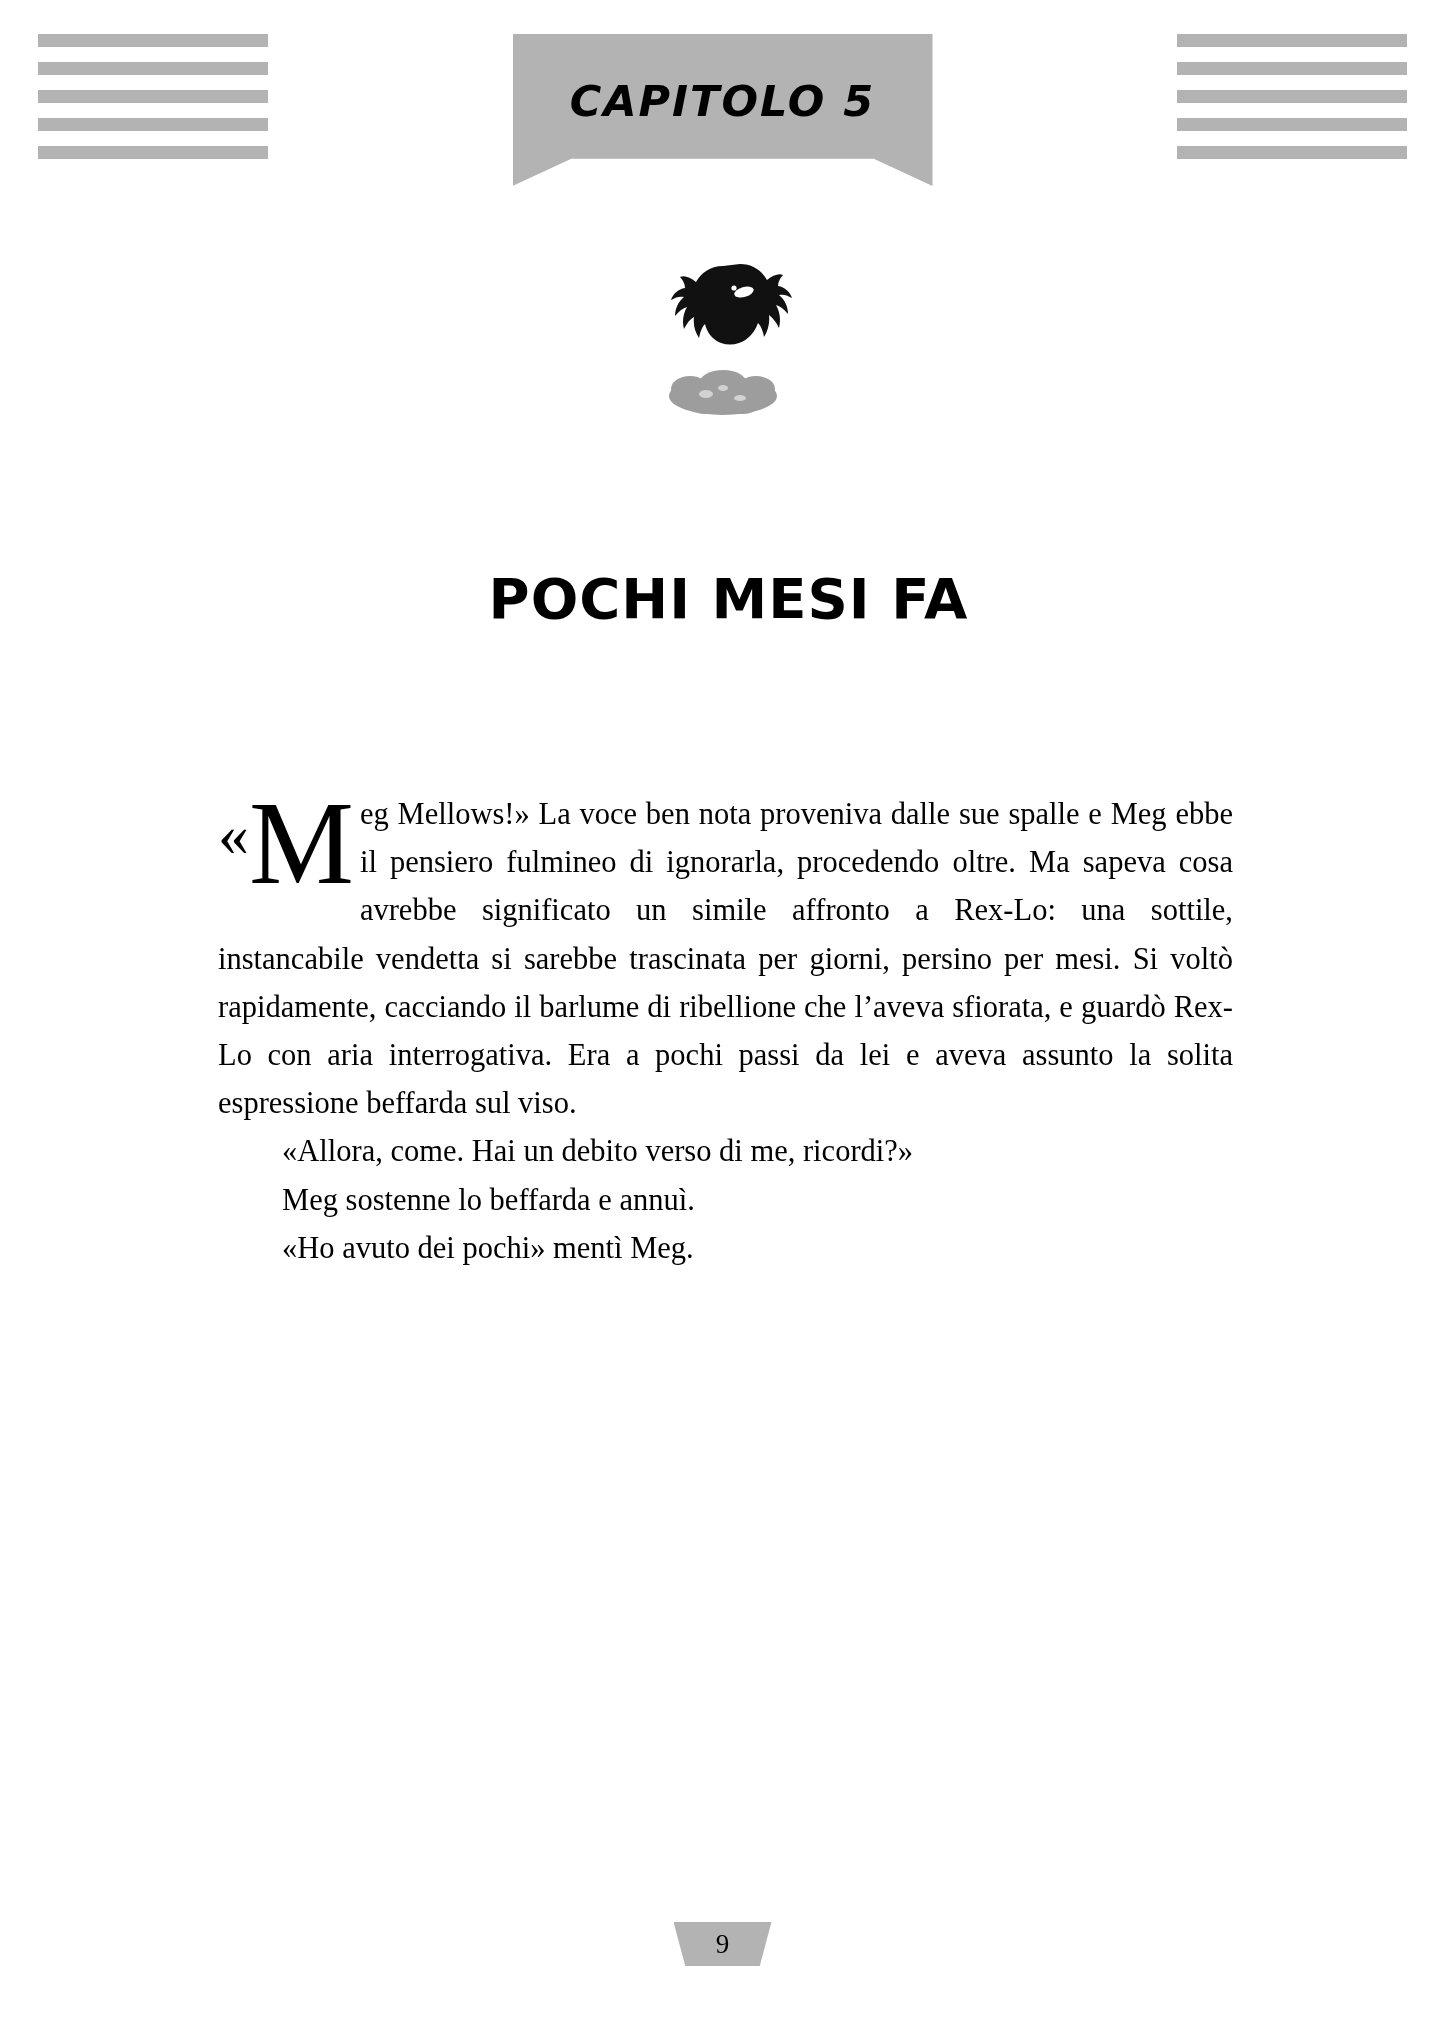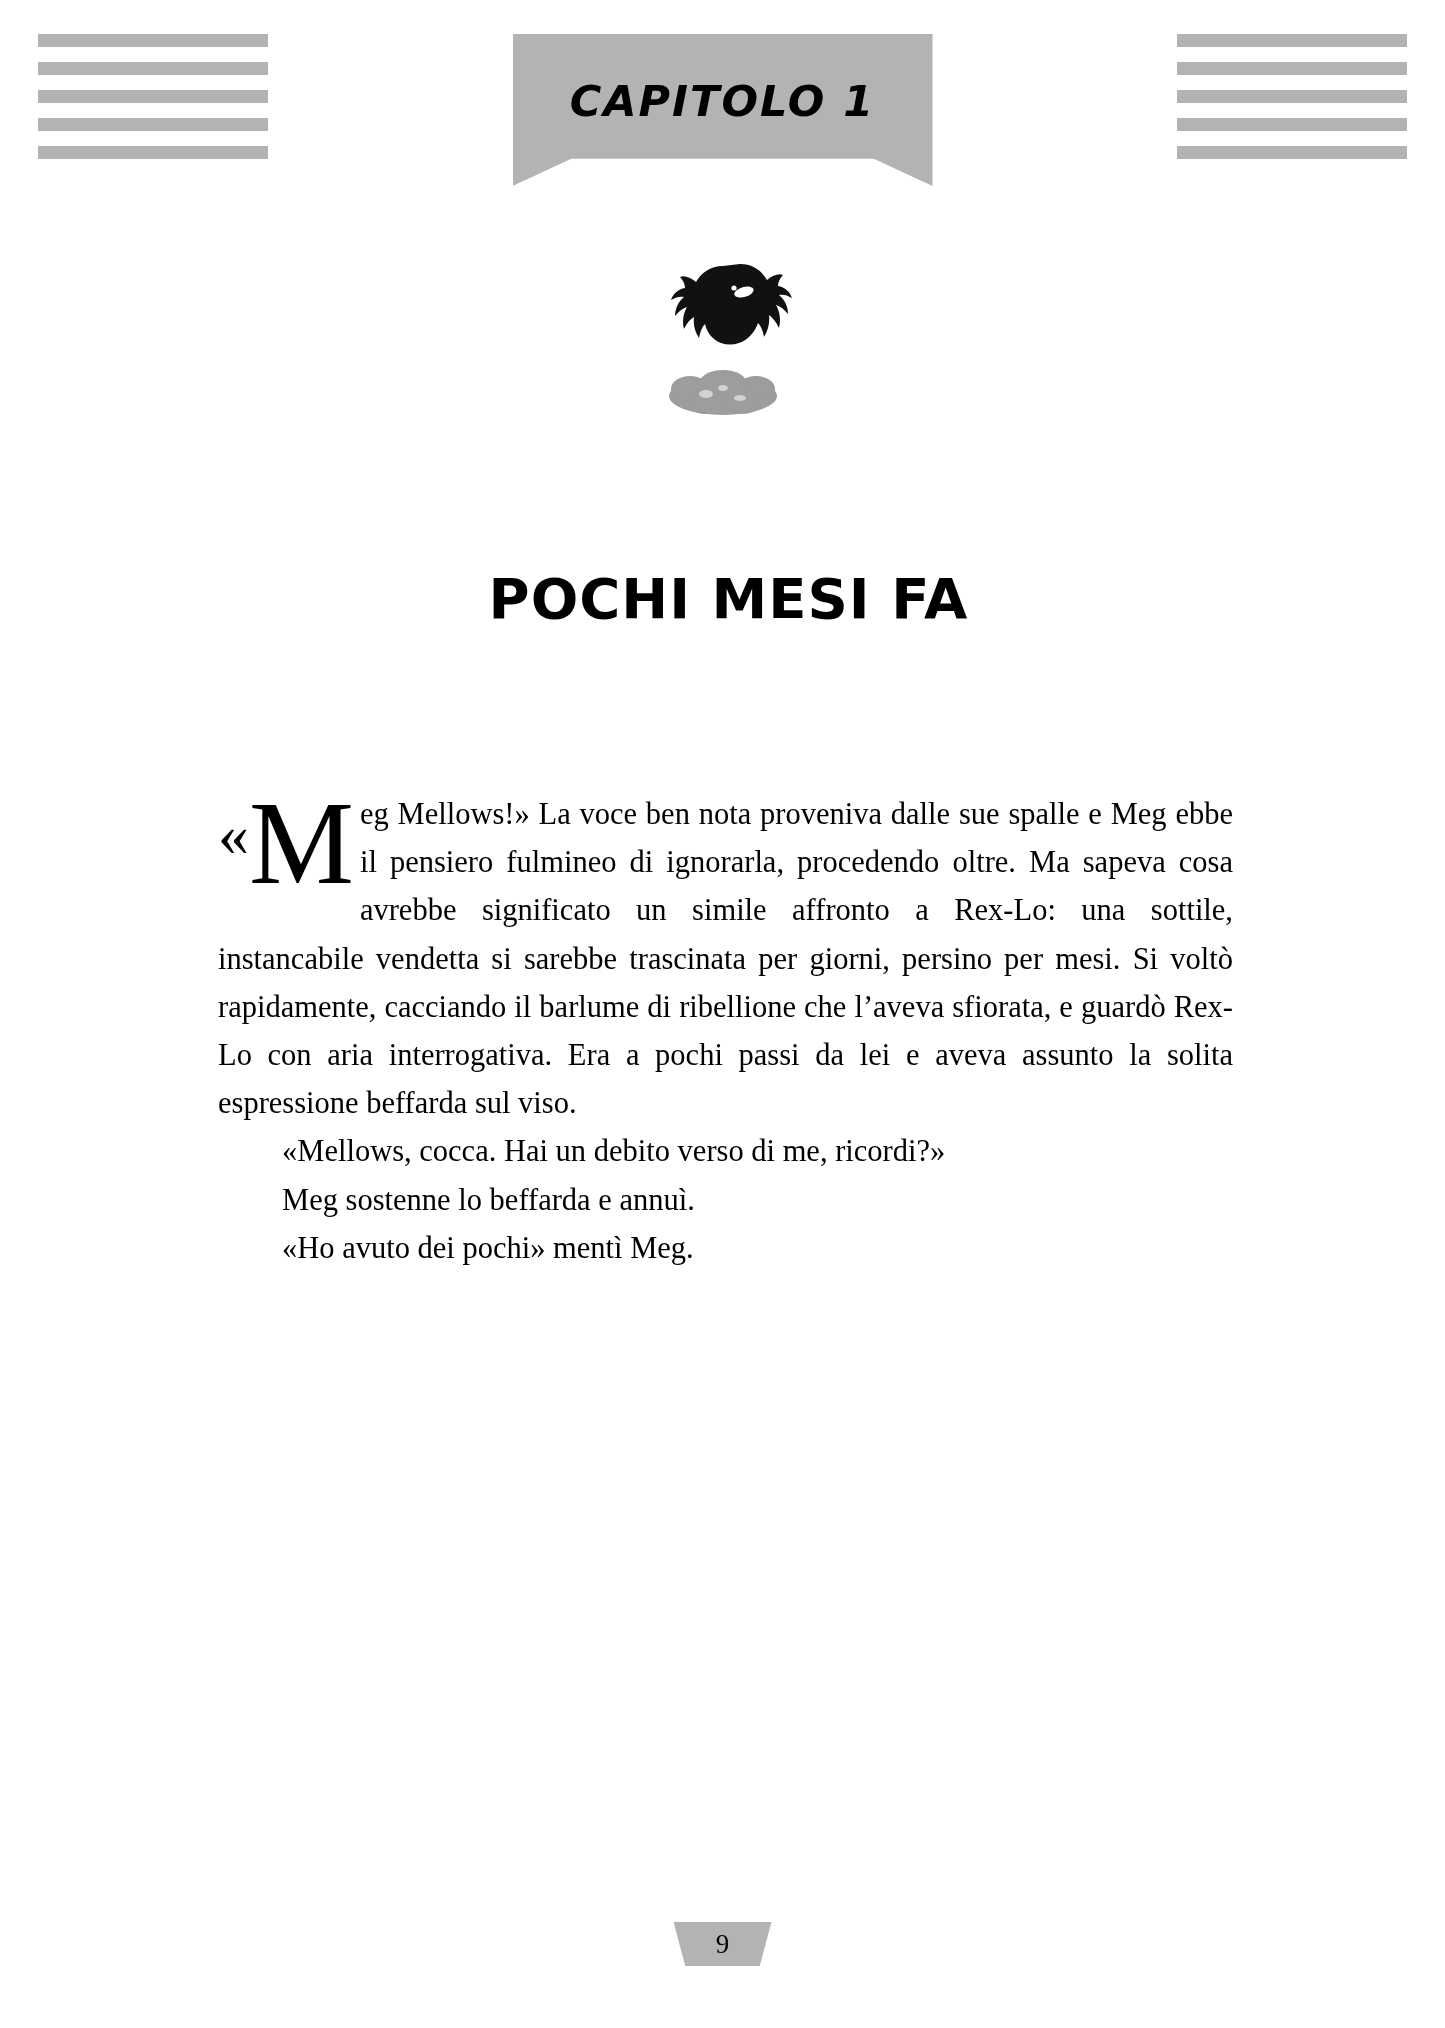--- a/index.html
+++ b/index.html
@@ -196,21 +196,21 @@
 
 <div class="corner corner-right">
   <div class="chev c1"></div>
   <div class="chev c2"></div>
   <div class="chev c3"></div>
   <div class="chev c4"></div>
   <div class="chev c5"></div>
 </div>
 
 <div class="banner">
-  <div class="banner-text">CAPITOLO 1</div>
+  <div class="banner-text">CAPITOLO 5</div>
 </div>
 
 <div class="emblem">
   <svg viewBox="0 0 150 190" width="150" height="190" aria-hidden="true">
 
     <g fill="#9d9d9d">
       <ellipse cx="75" cy="148" rx="54" ry="19"></ellipse>
       <ellipse cx="42" cy="141" rx="19" ry="13"></ellipse>
       <ellipse cx="108" cy="141" rx="19" ry="13"></ellipse>
       <ellipse cx="75" cy="136" rx="24" ry="14"></ellipse>
@@ -258,20 +258,20 @@
     </g>
   </svg>
 </div>
 
 <h1 class="chapter-title">POCHI MESI FA</h1>
 
 <div class="body-text">
   <p class="dropcap-para">
     <span class="dropcap"><span class="guille">«</span>M</span><span>eg Mellows!» La voce ben nota proveniva dalle sue spalle e Meg ebbe il pensiero fulmineo di ignorarla, procedendo oltre. Ma sapeva cosa avrebbe significato un simile affronto a Rex-Lo: una sottile, instancabile vendetta si sarebbe trascinata per giorni, persino per mesi. Si voltò rapidamente, cacciando il barlume di ribellione che l’aveva sfiorata, e guardò Rex-Lo con aria interrogativa. Era a pochi passi da lei e aveva assunto la solita espressione beffarda sul viso.</span>
   </p>
-  <p class="indent">«Mellows, cocca. Hai un debito verso di me, ricordi?»</p>
+  <p class="indent">«Allora, come. Hai un debito verso di me, ricordi?»</p>
   <p class="indent">Meg sostenne lo beffarda e annuì.</p>
   <p class="indent">«Ho avuto dei pochi» mentì Meg.</p>
 </div>
 
 <div class="page-number-plate">
   <span class="page-number">9</span>
 </div>
 
 </body></html>

